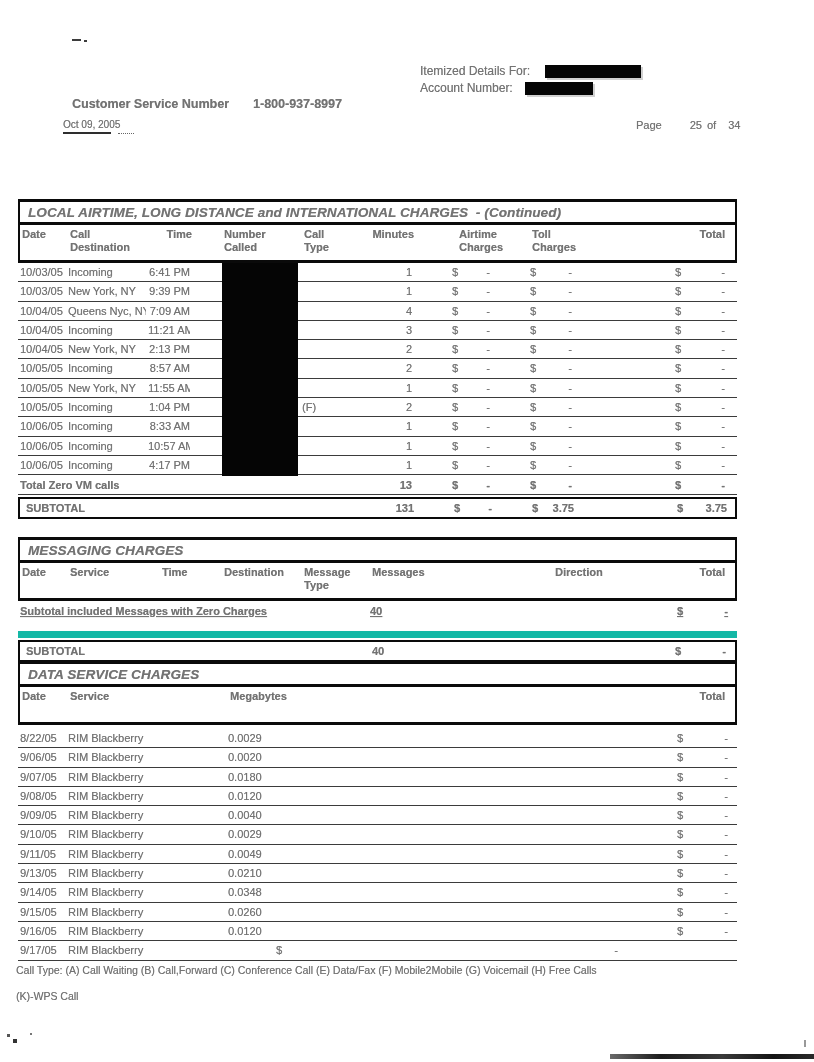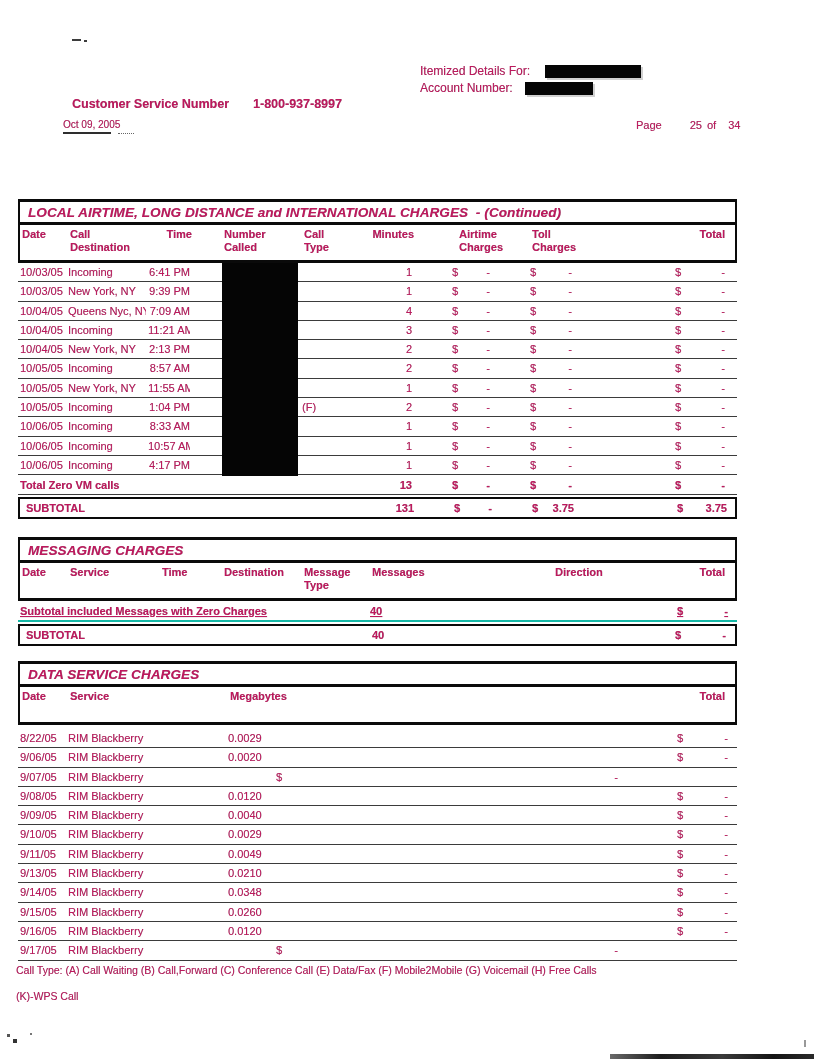--- a/index.html
+++ b/index.html
@@ -1,20 +1,20 @@
 <!DOCTYPE html>
 <html><head>
 <meta charset="utf-8">
 <style>
   * { margin:0; padding:0; box-sizing:border-box; }
   html,body { background:#e8e8e8; }
   body { width:814px; height:1062px; position:relative; font-family:"Liberation Sans","DejaVu Sans",sans-serif; }
   .page {
     position:absolute; left:0; top:0; width:814px; height:1062px;
-    background:#ffffff; color:#be185d; overflow:hidden;
+    background:#ffffff; color:#737373; overflow:hidden;
     text-shadow:0.2px 0.2px 0.35px rgba(20,20,20,0.4);
   }
 
   
   .hdr-right { position:absolute; left:420px; top:64px; font-size:12px; }
   .hdr-right .line { display:flex; align-items:center; margin-bottom:3px; height:14px; }
   .hdr-right .lbl { width:125px; }
   .redact { background:#050505; height:13px; box-shadow:2px 2px 0 rgba(0,0,0,0.18); }
   .redact.r1 { width:96px; margin-left:0px; }
   .redact.r2 { width:68px; margin-left:-20px; }
@@ -51,21 +51,21 @@
   .h-toll { padding-left:34px; }
   .h-total { text-align:right; padding-right:10px; }
   .vm-label { grid-column:1 / 6; font-weight:bold; }
   .t1-redact { position:absolute; left:204px; top:64px; width:76px; height:213px; background:#050505; }
 
   
   .t2-grid { display:grid; grid-template-columns:48px 92px 62px 80px 68px 100px 1fr 110px; }
   .h-dir { padding-left:85px; }
   .m-tot2 { padding-left:50px; padding-right:9px; }
   .msg-label { grid-column:1 / 6; font-weight:bold; }
-  .row21 { height:21px; line-height:21px; border-bottom:2px solid #14b8a6;text-decoration:underline; }
+  .row21 { height:37px; line-height:21px; border-bottom:7px solid #14b8a6;text-decoration:underline; }
 
   
   .t3-grid { display:grid; grid-template-columns:48px 160px 1fr 110px; }
   .t3-rows { margin-top:4px; }
 
   
   .foot1 { position:absolute; left:16px; top:964px; font-size:10.5px; }
   .foot2 { position:absolute; left:16px; top:990px; font-size:10.5px; }
 
   
@@ -471,20 +471,21 @@
           <div class="cell">0.0020</div>
           <div class="cell money m-tot2">
             <span>$</span>
             <span>-</span>
           </div>
         </div>
 
         <div class="t3-grid row">
           <div class="cell">9/07/05</div>
           <div class="cell">RIM Blackberry</div>
+          <div class="cell">0.0180</div>
           <div class="cell money m-tot2">
             <span>$</span>
             <span>-</span>
           </div>
         </div>
 
         <div class="t3-grid row">
           <div class="cell">9/08/05</div>
           <div class="cell">RIM Blackberry</div>
           <div class="cell">0.0120</div>

